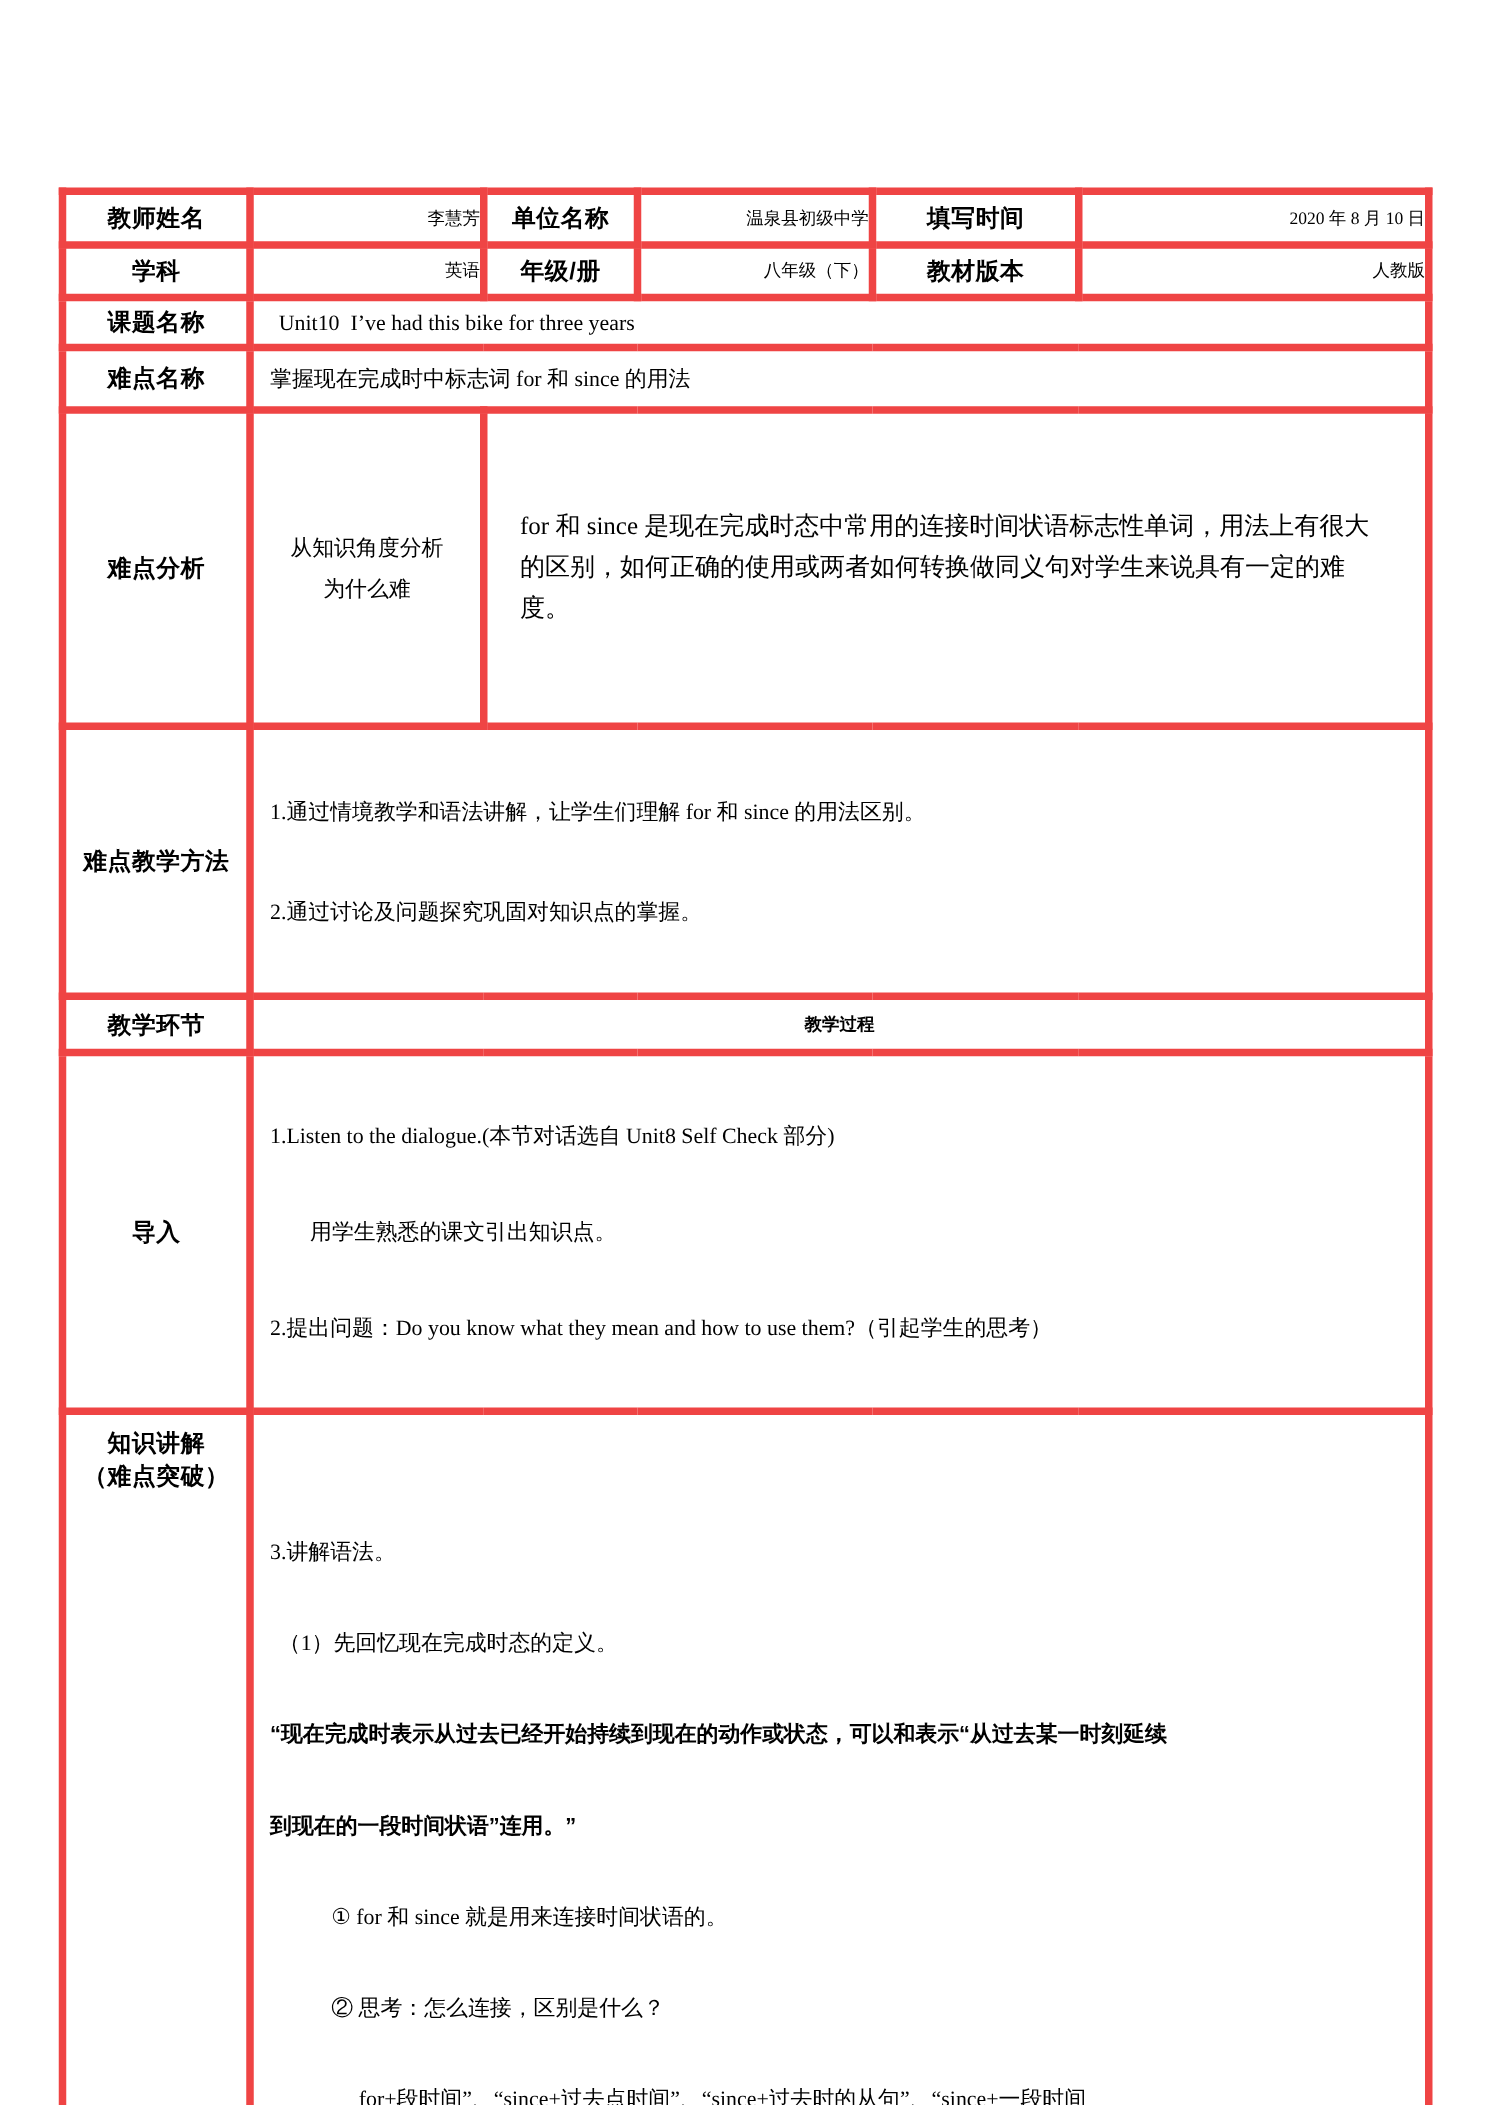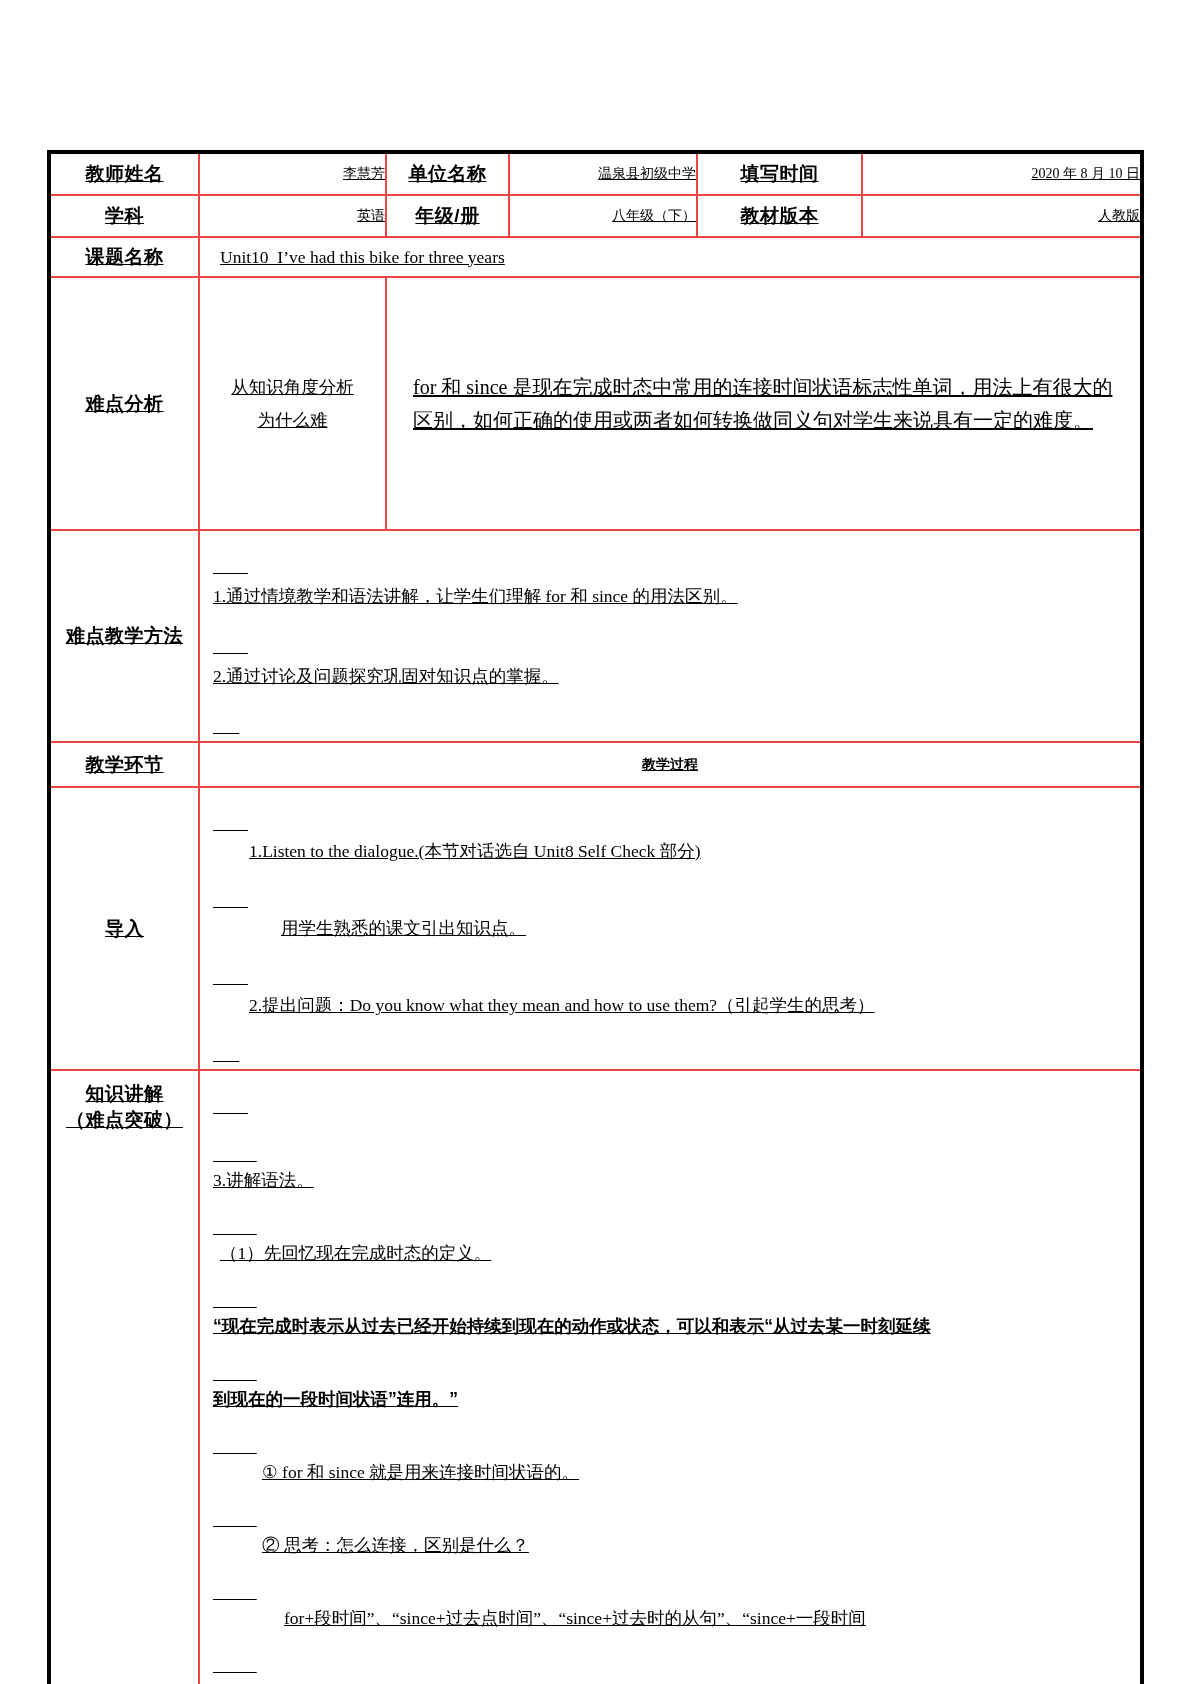--- a/index.html
+++ b/index.html
@@ -12,34 +12,34 @@
     font-family:"Liberation Serif","DejaVu Serif",serif;
     overflow:hidden;
   }
   table.sheet {
     position:absolute; left:47px; top:150px;
     width:1093px;
     border-collapse:collapse;
     table-layout:fixed;
     border:4px solid #000;
   }
-  td { border:2px solid #ef4444; vertical-align:middle; overflow:hidden;text-decoration:underline; }
+  td { border:6px solid #ef4444; vertical-align:middle; overflow:hidden; }
   .lbl {
     font-family:"Liberation Sans","DejaVu Sans",sans-serif;
     font-weight:bold; font-size:19px;
     text-align:center;
     letter-spacing:0.5px;
   }
   .val { font-size:14px; text-align:right; white-space:pre-wrap; }
   .content { font-size:17.5px; padding:4px 12px 4px 13px; white-space:pre-wrap; }
   .ln { white-space:pre-wrap; }
   
   .method-lines .ln { line-height:38px; }
   
-  .leadin-lines .ln { line-height:35px;margin-left:36px; }
+  .leadin-lines .ln { line-height:35px; }
   
   .know-cell { vertical-align:top; }
   .know-lines { padding-top:6px; }
   .know-lines .ln { line-height:31px; font-size:17.5px; }
   .bold-line {
     font-family:"Liberation Sans","DejaVu Sans",sans-serif;
     font-weight:bold; font-size:18px;
   }
   .proc-bold {
     font-family:"Liberation Sans","DejaVu Sans",sans-serif;
@@ -80,20 +80,24 @@
       <td class="val">八年级（下）</td>
       <td class="lbl">教材版本</td>
       <td class="val">人教版</td>
     </tr>
 
     <tr style="height:40px">
       <td class="lbl">课题名称</td>
       <td class="content" colspan="5" style="padding-left:20px">Unit10  I’ve had this bike for three years</td>
     </tr>
 
+    <tr style="height:50px">
+      <td class="lbl">难点名称</td>
+      <td class="content" colspan="5">掌握现在完成时中标志词 for 和 since 的用法</td>
+    </tr>
 
     <tr style="height:253px">
       <td class="lbl">难点分析</td>
       <td class="analysis-sub">
         <div>从知识角度分析</div>
         <div>为什么难</div>
       </td>
       <td colspan="4">
         <div class="analysis-txt">for 和 since 是现在完成时态中常用的连接时间状语标志性单词，用法上有很大的区别，如何正确的使用或两者如何转换做同义句对学生来说具有一定的难度。</div>
       </td>

